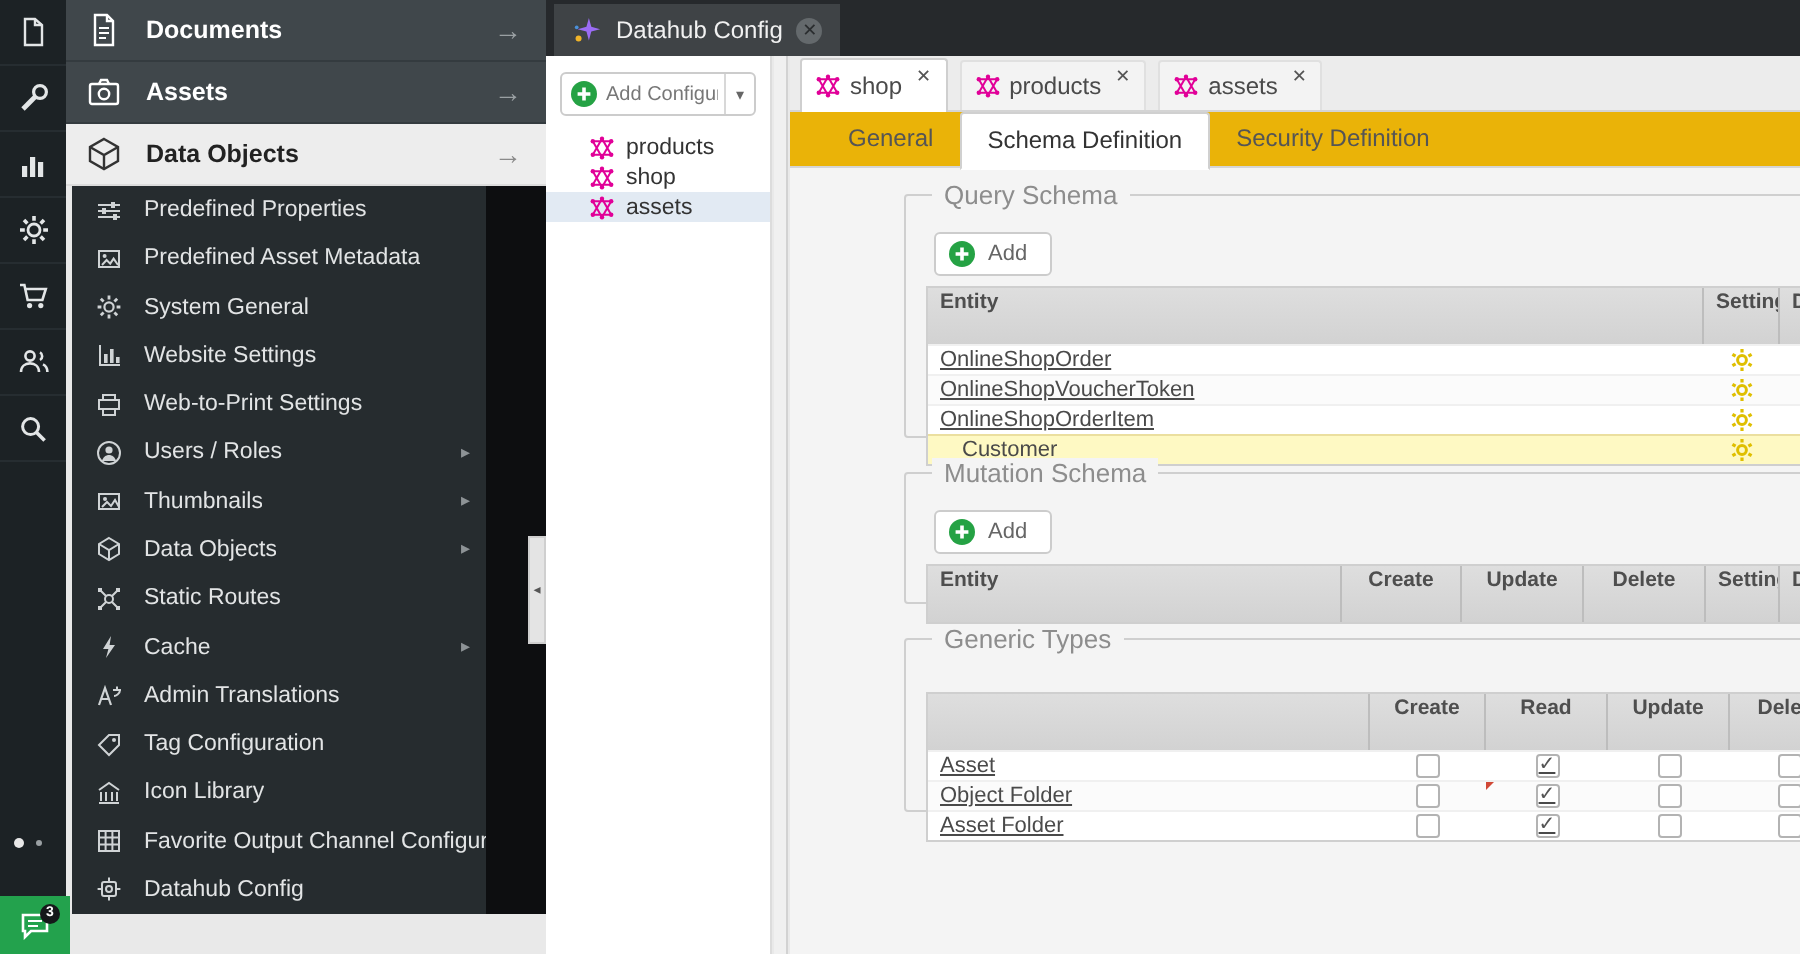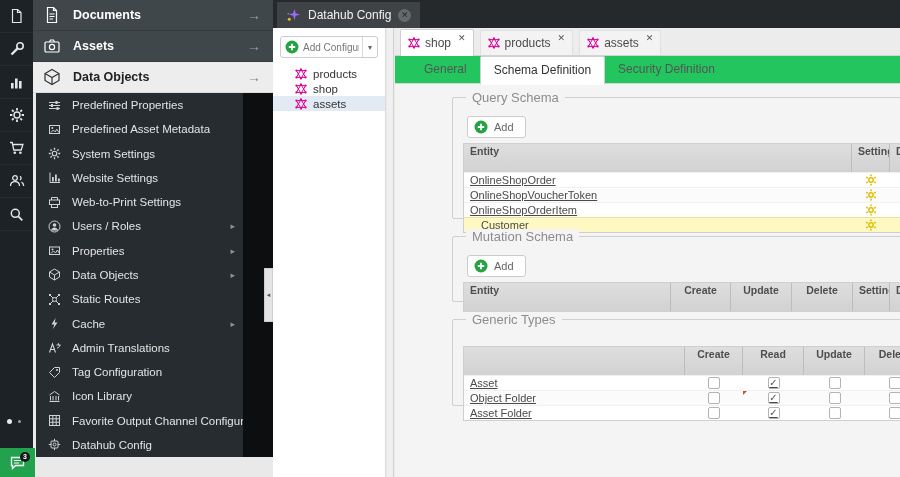--- a/index.html
+++ b/index.html
@@ -65,21 +65,21 @@
 
   
   #main { position:absolute; left:395px; top:28px; right:0; bottom:0; background:#f4f4f4; }
   .doctabs { height:28px; background:#ececec; border-bottom:1px solid #d4d4d4; display:flex;
              align-items:flex-end; padding-left:5px; }
   .dtab { display:flex; align-items:center; gap:5px; height:25px; margin-right:6px; padding:0 7px;
           background:#f3f3f3; border:1px solid #e0e0e0; border-bottom:none; font-size:12px; color:#4a4a4a;
           border-radius:2px 2px 0 0; }
   .dtab.active { background:#fff; border-color:#cfcfcf; margin-bottom:-1px; height:27px; }
   .tclose { font-size:9px; color:#555; font-weight:bold; position:relative; top:-5px; margin-left:2px; }
-  .subtabs { height:28px; background:#22c55e; border-bottom:1px solid #d5d5d5; display:flex;
+  .subtabs { height:28px; background:#eab308; border-bottom:1px solid #d5d5d5; display:flex;
              align-items:flex-start; padding-left:16px; }
   .stab { padding:6px 13px 7px 13px; font-size:12px; color:#555; }
   .stab.active { background:#fff; border:1px solid #d0d0d0; border-bottom:1px solid #fff;
                  margin-bottom:-1px; color:#333; border-radius:2px 2px 0 0; }
   .content { padding:13px 13px 0 9px; }
 
   
   .fs { position:relative; border:1px solid #cfcfcf; border-radius:2px; width:484px;margin-left:48px; }
   .fs-legend { position:absolute; top:-8px; left:13px; background:#f4f4f4; padding:0 6px;
                color:#8d8d8d; font-size:13px; }
@@ -250,21 +250,21 @@
     </div>
     <div class="mi">
       <span class="mi-ic">
           <svg width="13" height="13" viewBox="0 0 13 13">
             <circle cx="6.5" cy="6.5" r="2.3" fill="none" stroke="#cfd3d5" stroke-width="1.1"></circle>
             <g stroke="#cfd3d5" stroke-width="1.4">
               <path d="M6.5 .8v1.9M6.5 10.3v1.9M.8 6.5h1.9M10.3 6.5h1.9M2.4 2.4l1.4 1.4M9.2 9.2l1.4 1.4M10.6 2.4L9.2 3.8M3.8 9.2l-1.4 1.4"></path>
             </g>
           </svg>
         </span>
-      <span class="mi-lb">System Settings</span>
+      <span class="mi-lb">System General</span>
     </div>
     <div class="mi">
       <span class="mi-ic">
           <svg width="13" height="13" viewBox="0 0 13 13">
             <path d="M2 1.5v10h10" fill="none" stroke="#cfd3d5"></path>
             <rect x="4" y="6" width="1.8" height="4.5" fill="#cfd3d5"></rect>
             <rect x="7" y="3.5" width="1.8" height="7" fill="#cfd3d5"></rect>
             <rect x="10" y="7.5" width="1.8" height="3" fill="#cfd3d5"></rect>
           </svg>
         </span>
@@ -292,21 +292,21 @@
       <span class="mi-ch">▸</span>
     </div>
     <div class="mi">
       <span class="mi-ic">
           <svg width="13" height="13" viewBox="0 0 13 13">
             <rect x="1.5" y="3" width="10" height="7.5" fill="none" stroke="#cfd3d5"></rect>
             <circle cx="4.5" cy="5.5" r="1" fill="#cfd3d5"></circle>
             <path d="M3 9.5l2.5-2.5 2 2 2-3 2 3.5" fill="none" stroke="#cfd3d5"></path>
           </svg>
         </span>
-      <span class="mi-lb">Properties</span>
+      <span class="mi-lb">Thumbnails</span>
       <span class="mi-ch">▸</span>
     </div>
     <div class="mi">
       <span class="mi-ic">
           <svg width="13" height="13" viewBox="0 0 13 13">
             <path d="M6.5 1l5 3v5l-5 3-5-3V4z" fill="none" stroke="#cfd3d5"></path>
             <path d="M1.5 4l5 3 5-3M6.5 7v5" fill="none" stroke="#cfd3d5"></path>
           </svg>
         </span>
       <span class="mi-lb">Data Objects</span>

